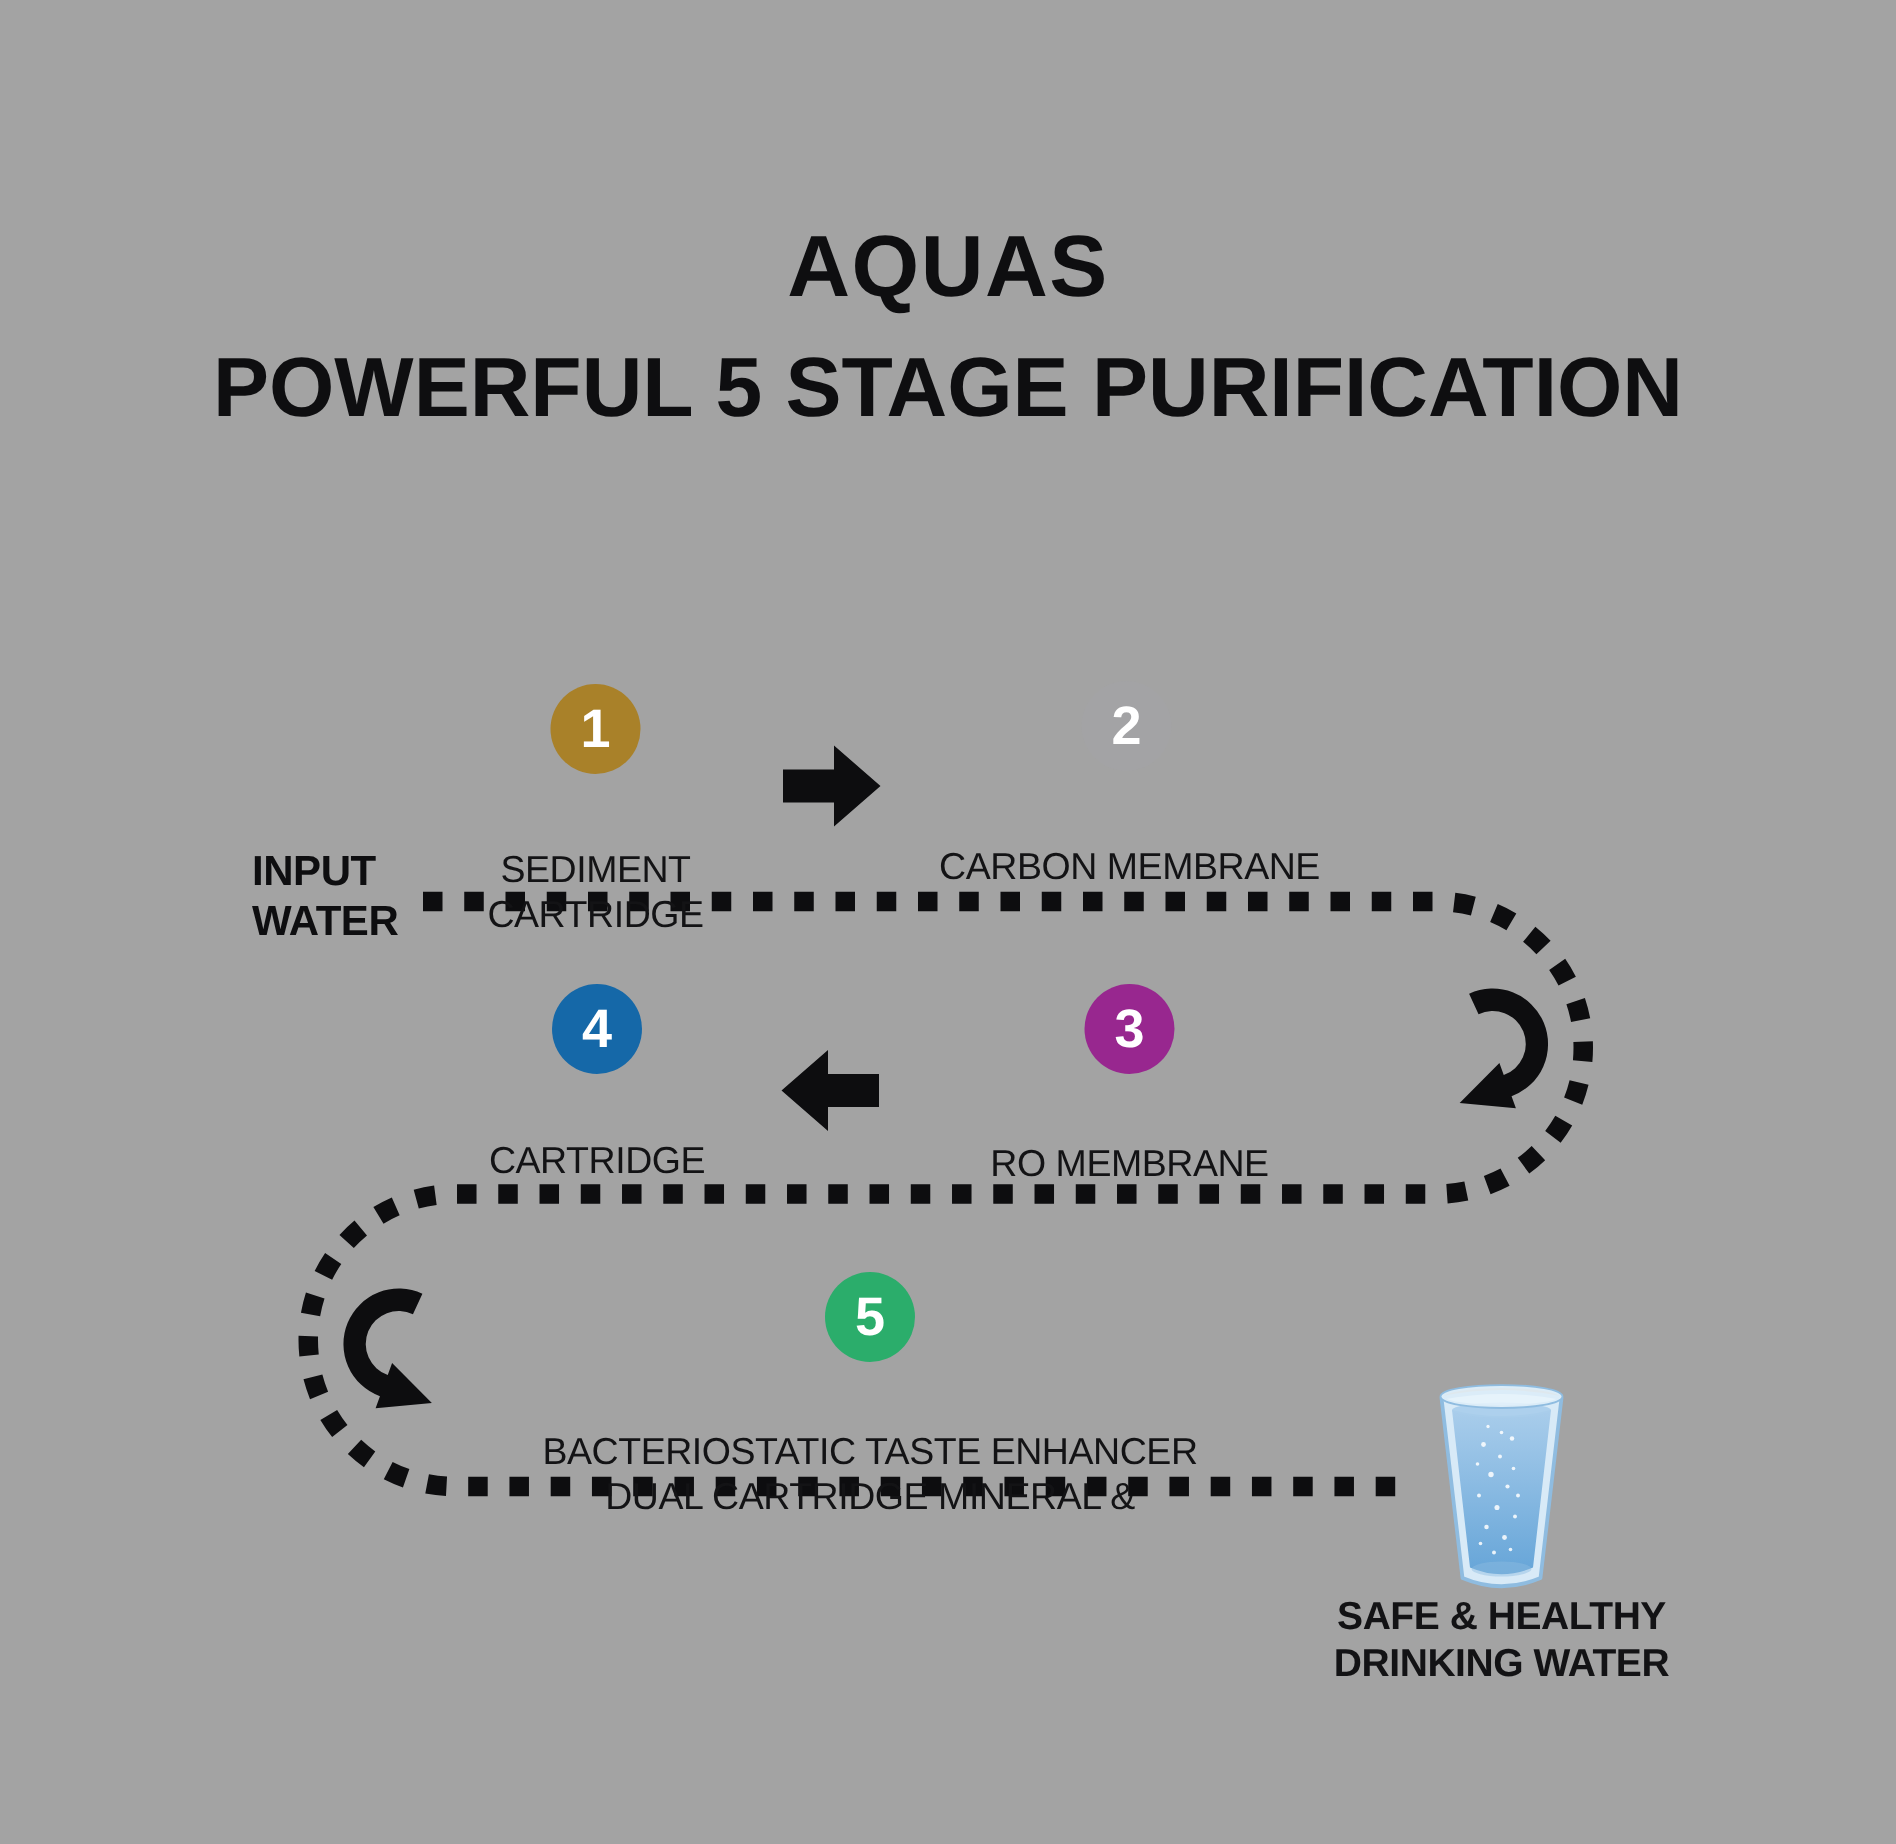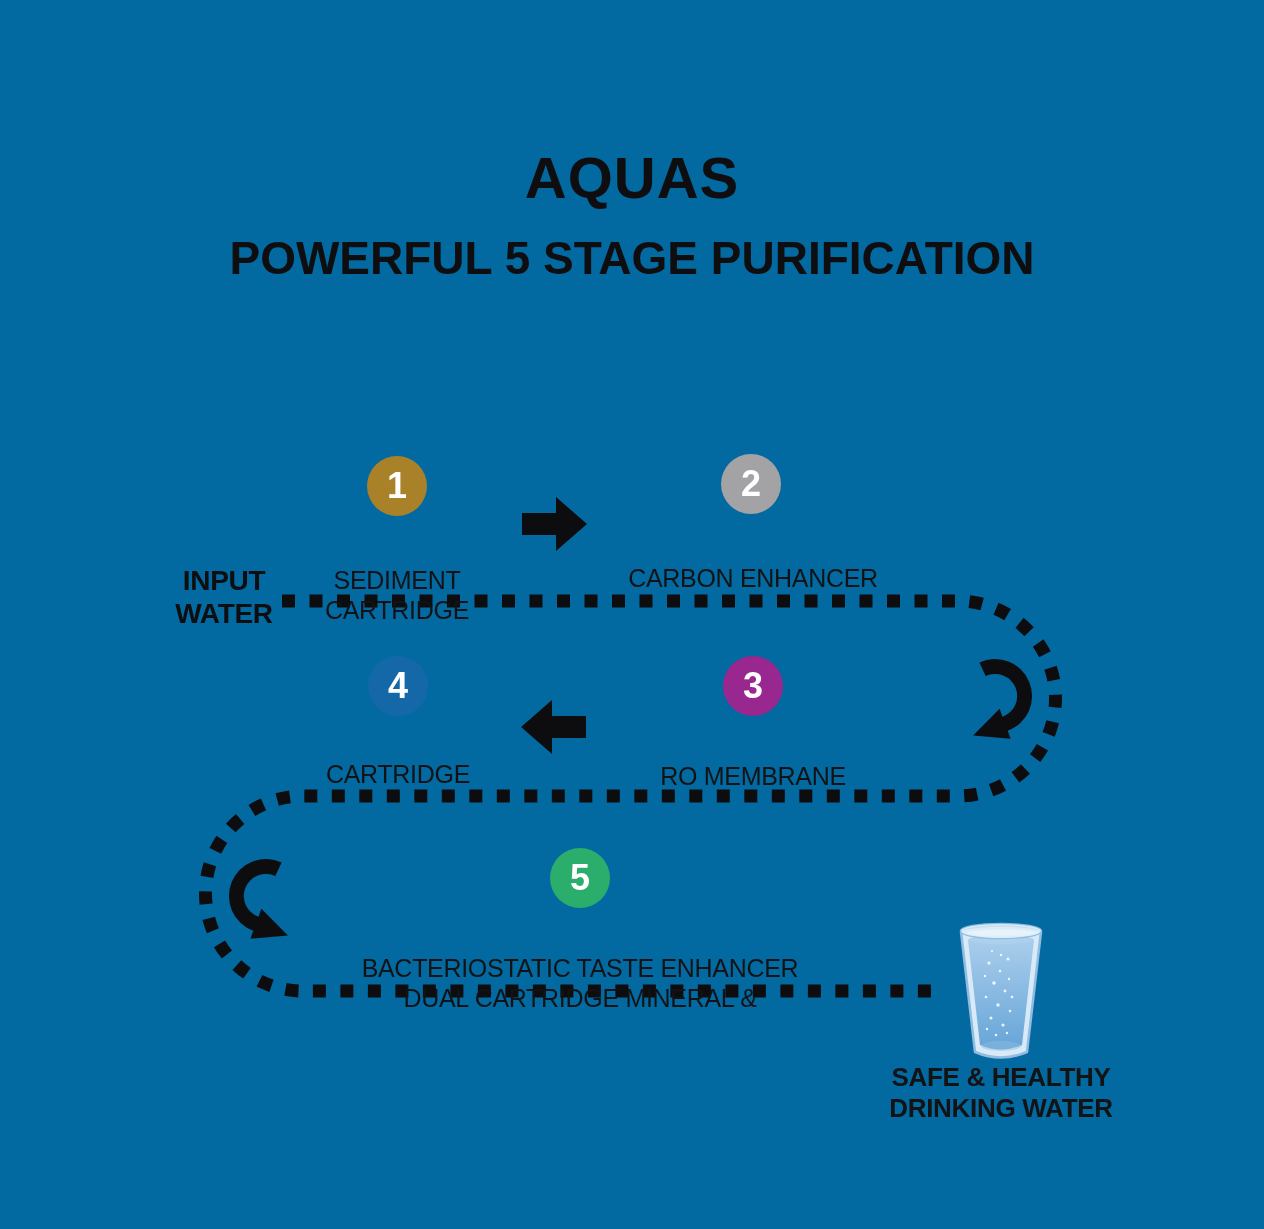--- a/index.html
+++ b/index.html
@@ -12,50 +12,50 @@
   }
   .title{
     position:absolute; left:0; top:148px; width:100%;
     text-align:center;
     font-size:58px; font-weight:700; letter-spacing:1px;
     color:#0e0e10; line-height:60px;
   }
   .subtitle{
     position:absolute; left:0; top:232px; width:100%;
     text-align:center;
-    font-size:46px; font-weight:700; letter-spacing:0px;
+    font-size:56px; font-weight:700; letter-spacing:0px;
     color:#0e0e10; line-height:52px;
   }
   .badge{
     position:absolute; width:60px; height:60px; border-radius:50%;
     display:flex; align-items:center; justify-content:center;
     color:#ffffff; font-size:36px; font-weight:700;
   }
   .stage-label{
     position:absolute; text-align:center;
     font-size:25px; font-weight:400; color:#131315;
     line-height:30px; letter-spacing:-0.3px;margin-top:47px;
   }
   .side-label{
-    position:absolute; text-align:center;
+    position:absolute; 
     font-size:28px; font-weight:700; color:#0e0e10;
     line-height:33px; letter-spacing:-0.3px;
   }
   .result-label{
     position:absolute; text-align:center;
     font-size:26px; font-weight:700; color:#131315;
     line-height:31px; letter-spacing:-0.3px;
   }
   .flow-svg{ position:absolute; left:0; top:0; }
   .glass{ position:absolute; left:956px; top:921px; }
 </style>
 </head>
 <body>
 
-<div id="canvas" style="background: #0369a1;">
+<div id="canvas" style="background: #a3a3a3;">
 
   <div class="title">AQUAS</div>
   <div class="subtitle">POWERFUL 5 STAGE PURIFICATION</div>
 
   <svg class="flow-svg" width="1264" height="1229" viewBox="0 0 1264 1229">
 
     <path d="M 282 601 H 958 A 97.5 97.5 0 0 1 958 796 H 303 A 97.5 97.5 0 0 0 303 991 H 936" fill="none" stroke-width="13" stroke-dasharray="13 14.5" style="stroke: rgb(13, 13, 15);"></path>
 
     <polygon points="522,513 556,513 556,497 587,524 556,551 556,535 522,535" style="fill: rgb(13, 13, 15);"></polygon>
 
@@ -76,21 +76,21 @@
   </div>
   <div class="stage-label" style="left:247px; top:518px; width:300px;">
     <div>SEDIMENT</div>
     <div>CARTRIDGE</div>
   </div>
 
   <div class="badge" style="left: 721px; top: 454px; background: rgb(163, 163, 165);">
     <span>2</span>
   </div>
   <div class="stage-label" style="left:598px; top:516px; width:310px;">
-    <div>CARBON ENHANCER</div>
+    <div>CARBON MEMBRANE</div>
   </div>
 
   <div class="badge" style="left: 723px; top: 656px; background: rgb(152, 39, 143);">
     <span>3</span>
   </div>
   <div class="stage-label" style="left:603px; top:714px; width:300px;">
     <div>RO MEMBRANE</div>
   </div>
 
   <div class="badge" style="left: 368px; top: 656px; background: rgb(21, 104, 168);">

